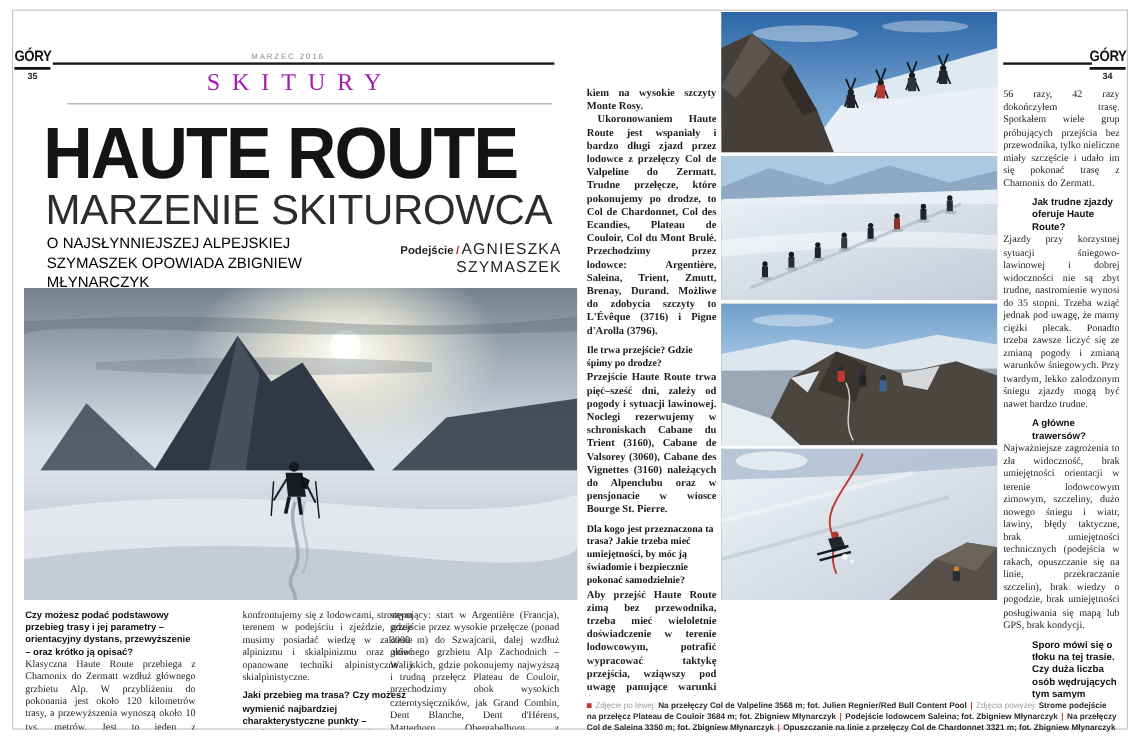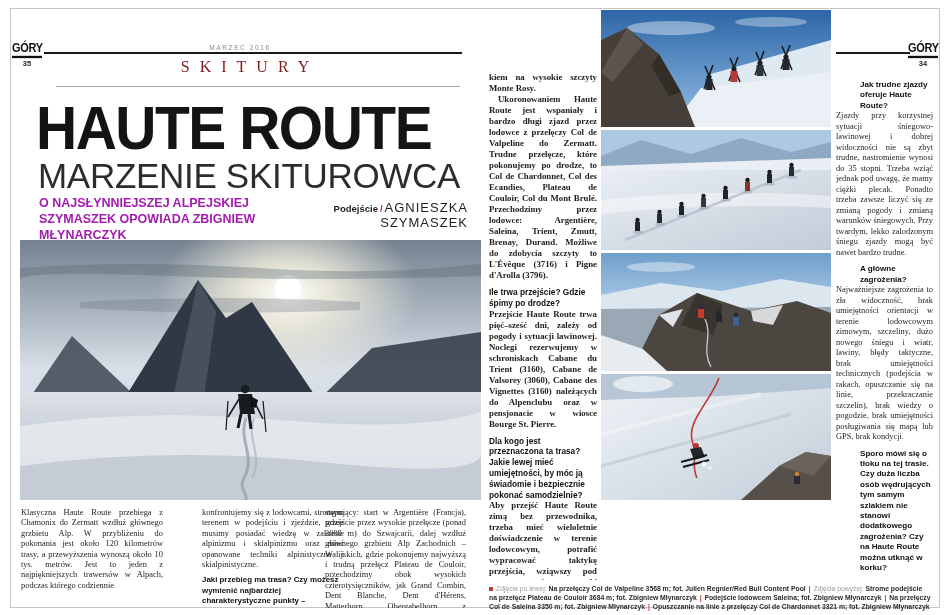--- a/index.html
+++ b/index.html
@@ -10,41 +10,41 @@
 
   
   .logo{width:30px;text-align:center;}
   .logo .mag{display:block;font-weight:900;font-size:11px;letter-spacing:-.3px;color:#111;
              border-bottom:2px solid #111;padding-bottom:1px;transform:scaleY(1.15);}
   .logo .pg{display:block;font-weight:700;font-size:7.5px;color:#222;padding-top:2px;}
   .issue{width:420px;text-align:center;font-size:6.5px;letter-spacing:1.6px;color:#8a8a8a;}
   .rule-main{height:2px;background:#1a1a1a;}
   .rule-thin{height:1px;background:#a9a9a9;}
   .section{width:420px;text-align:center;font-family:"Liberation Serif",serif;
-           font-size:16px;letter-spacing:10px;padding-left:10px;color:#7f1d1d;}
+           font-size:20px;letter-spacing:10px;padding-left:10px;color:#a21caf;}
 
   
   .title{font-weight:900;font-size:57px;letter-spacing:-1.5px;color:#141414;
          transform:scaleY(1.06);transform-origin:left top;white-space:nowrap;}
   .subtitle{font-weight:400;font-size:35px;letter-spacing:-.3px;color:#2c2c2c;white-space:nowrap;}
-  .standfirst{font-weight:700;font-size:12.5px;line-height:16px;color:#a21caf;}
+  .standfirst{font-weight:400;font-size:12.5px;line-height:16px;color:#000000;}
   .byline{font-size:9.5px;font-weight:700;color:#1f1f1f;text-align:right;}
   .byline .sep{color:#b5282d;padding:0 2px;}
   .byline .name{font-family:Liberation Sans, sans-serif;font-weight:400;font-size:13px;letter-spacing:1px;}
 
   
   .col{overflow:hidden;text-align:justify;}
   .col p{margin:0;font-family:"Liberation Serif",serif;color:#1d1d1d;hyphens:auto;}
   .pageL .col p{font-size:8.4px;line-height:10.4px;}
   .colMid p{font-size:8.8px;line-height:11px;font-weight:bold;}
   .colR p{font-size:8.4px;line-height:10.5px;}
   .col p.q{font-family:"Liberation Sans",sans-serif;font-weight:700;color:#101010;
            text-align:left;hyphens:none;}
   .pageL .col p.q{font-size:7.9px;line-height:10.2px;margin-top:5px;}
-  .colMid p.q{font-size:8.3px;line-height:10.8px;margin-top:6px;}
+  .colMid p.q{font-size:8.3px;line-height:10.8px;margin-top:6px;font-family:Liberation Serif, serif;}
   .colR p.q{font-size:8.1px;line-height:10.4px;margin-top:6px;margin-left:24px;}
   .indent{text-indent:9px;}
 
   
   .photo{overflow:hidden;background:#9aa7b4;}
   .photo svg{display:block;width:100%;height:100%;}
 
   
   .caption{font-size:6.8px;line-height:9.2px;color:#222;text-align:left;}
   .caption .lab{color:#9b9b9b;font-weight:400;}
@@ -125,38 +125,39 @@
         <line x1="219" y1="159" x2="208" y2="177" stroke="#181b20" stroke-width="1.6"></line>
         <line x1="233" y1="159" x2="243" y2="179" stroke="#181b20" stroke-width="1.6"></line>
         <line x1="208" y1="161" x2="206" y2="190" stroke="#14161a" stroke-width="1.2"></line>
         <line x1="243" y1="161" x2="246" y2="192" stroke="#14161a" stroke-width="1.2"></line>
       </g>
     </svg>
   </div>
 
   <div class="pageL">
     <div class="abs col" style="left:21px;top:508px;width:142px;height:100px;">
+      <p class="q" style="margin-top:0;">Czy możesz podać podstawowy przebieg trasy i jej parametry – orientacyjny dystans, przewyższenie – oraz krótko ją opisać?</p>
       <p>Klasyczna Haute Route przebiega z Chamonix do Zermatt wzdłuż głównego grzbietu Alp. W przybliżeniu do pokonania jest około 120 kilometrów trasy, a przewyższenia wynoszą około 10 tys. metrów. Jest to jeden z najpiękniejszych trawersów w Alpach, podczas którego codziennie</p>
     </div>
     <div class="abs col" style="left:173px;top:508px;width:142px;height:100px;margin-left:29px;">
       <p>konfrontujemy się z lodowcami, stromym terenem w podejściu i zjeździe, gdzie musimy posiadać wiedzę w zakresie alpinizmu i skialpinizmu oraz mieć opanowane techniki alpinistyczne i skialpinistyczne.</p>
       <p class="q">Jaki przebieg ma trasa? Czy możesz wymienić najbardziej charakterystyczne punkty – przełęcze, szczyty, lodowce?</p>
 
     </div>
     <div class="abs col" style="left:325px;top:508px;width:141px;height:100px;">
       <p>stępujący: start w Argentière (Francja), przejście przez wysokie przełęcze (ponad 3000 m) do Szwajcarii, dalej wzdłuż głównego grzbietu Alp Zachodnich – Walijskich, gdzie pokonujemy najwyższą i trudną przełęcz Plateau de Couloir, przechodzimy obok wysokich czterotysięczników, jak Grand Combin, Dent Blanche, Dent d'Hérens, Matterhorn, Obergabelhorn, z fantastycznym wido-</p>
     </div>
   </div>
 
   <div class="abs col colMid" style="left:489px;top:72px;width:108px;height:508px;">
     <p>kiem na wysokie szczyty Monte Rosy.</p>
     <p class="indent" style="margin-top:0;">Ukoronowaniem Haute Route jest wspaniały i bardzo długi zjazd przez lodowce z przełęczy Col de Valpeline do Zermatt. Trudne przełęcze, które pokonujemy po drodze, to Col de Chardonnet, Col des Ecandies, Plateau de Couloir, Col du Mont Brulé. Przechodzimy przez lodowce: Argentière, Saleina, Trient, Zmutt, Brenay, Durand. Możliwe do zdobycia szczyty to L'Évêque (3716) i Pigne d'Arolla (3796).</p>
     <p class="q">Ile trwa przejście? Gdzie śpimy po drodze?</p>
     <p>Przejście Haute Route trwa pięć–sześć dni, zależy od pogody i sytuacji lawinowej. Noclegi rezerwujemy w schroniskach Cabane du Trient (3160), Cabane de Valsorey (3060), Cabane des Vignettes (3160) należących do Alpenclubu oraz w pensjonacie w wiosce Bourge St. Pierre.</p>
-    <p class="q">Dla kogo jest przeznaczona ta trasa? Jakie lewej mieć umiejętności, by móc ją świadomie i bezpiecznie pokonać samodzielnie?</p>
+    <p class="q">Dla kogo jest przeznaczona ta trasa? Jakie trzeba mieć umiejętności, by móc ją świadomie i bezpiecznie pokonać samodzielnie?</p>
     <p>Aby przejść Haute Route zimą bez przewodnika, trzeba mieć wieloletnie doświadczenie w terenie lodowcowym, potrafić wypracować taktykę przejścia, wziąwszy pod uwagę panujące warunki śniegowe i pogodowe. Trzeba posiadać umiejętność podejmowania decyzji w dzień i w nocy, a przede wszystkim trzeba mieć szczęście. Ja startowałem tam z klientami</p>
   </div>
 
   <div class="abs photo" style="left:601px;top:10px;width:230px;height:117px;">
     <svg viewBox="0 0 230 117" preserveAspectRatio="none">
       <defs>
         <linearGradient id="p1Sky" x1="0" y1="0" x2="0" y2="1">
           <stop offset="0" stop-color="#2c66a7"></stop>
             <stop offset="1" stop-color="#96c0e6"></stop>
         </linearGradient>
@@ -302,23 +303,24 @@
         <circle cx="109" cy="94" r="1.8" fill="#ffffff" opacity="0.7"></circle>
       </g>
       <g>
         <circle cx="196" cy="100" r="2.2" fill="#d87f2a"></circle>
           <rect x="193" y="102" width="6" height="8" fill="#2a2e34"></rect>
       </g>
     </svg>
   </div>
 
   <div class="abs col colR" style="left:836px;top:74px;width:97px;height:508px;">
+    <p>56 razy, 42 razy dokończyłem trasę. Spotkałem wiele grup próbujących przejścia bez przewodnika, tylko nieliczne miały szczęście i udało im się pokonać trasę z Chamonix do Zermatt.</p>
     <p class="q">Jak trudne zjazdy oferuje Haute Route?</p>
     <p>Zjazdy przy korzystnej sytuacji śniegowo-lawinowej i dobrej widoczności nie są zbyt trudne, nastromienie wynosi do 35 stopni. Trzeba wziąć jednak pod uwagę, że mamy ciężki plecak. Ponadto trzeba zawsze liczyć się ze zmianą pogody i zmianą warunków śniegowych. Przy twardym, lekko zalodzonym śniegu zjazdy mogą być nawet bardzo trudne.</p>
-    <p class="q">A główne zagrożenia?</p>
+    <p class="q">A główne trawersów?</p>
     <p>Najważniejsze zagrożenia to zła widoczność, brak umiejętności orientacji w terenie lodowcowym zimowym, szczeliny, dużo nowego śniegu i wiatr, lawiny, błędy taktyczne, brak umiejętności technicznych (podejścia w rakach, opuszczanie się na linie, przekraczanie szczelin), brak wiedzy o pogodzie, brak umiejętności posługiwania się mapą lub GPS, brak kondycji.</p>
     <p class="q">Sporo mówi się o tłoku na tej trasie. Czy duża liczba osób wędrujących tym samym szlakiem nie stanowi dodatkowego zagrożenia? Czy na Haute Route można utknąć w korku?</p>
 
   </div>
 
   <div class="abs caption" style="left:489px;top:584px;width:442px;">
     <span class="bullet"></span><span class="lab">Zdjęcie po lewej:</span>
     <span class="b">Na przełęczy Col de Valpeline 3568 m; fot. Julien Regnier/Red Bull Content Pool</span>
     <span class="sep">|</span>
     <span class="lab">Zdjęcia powyżej:</span>

